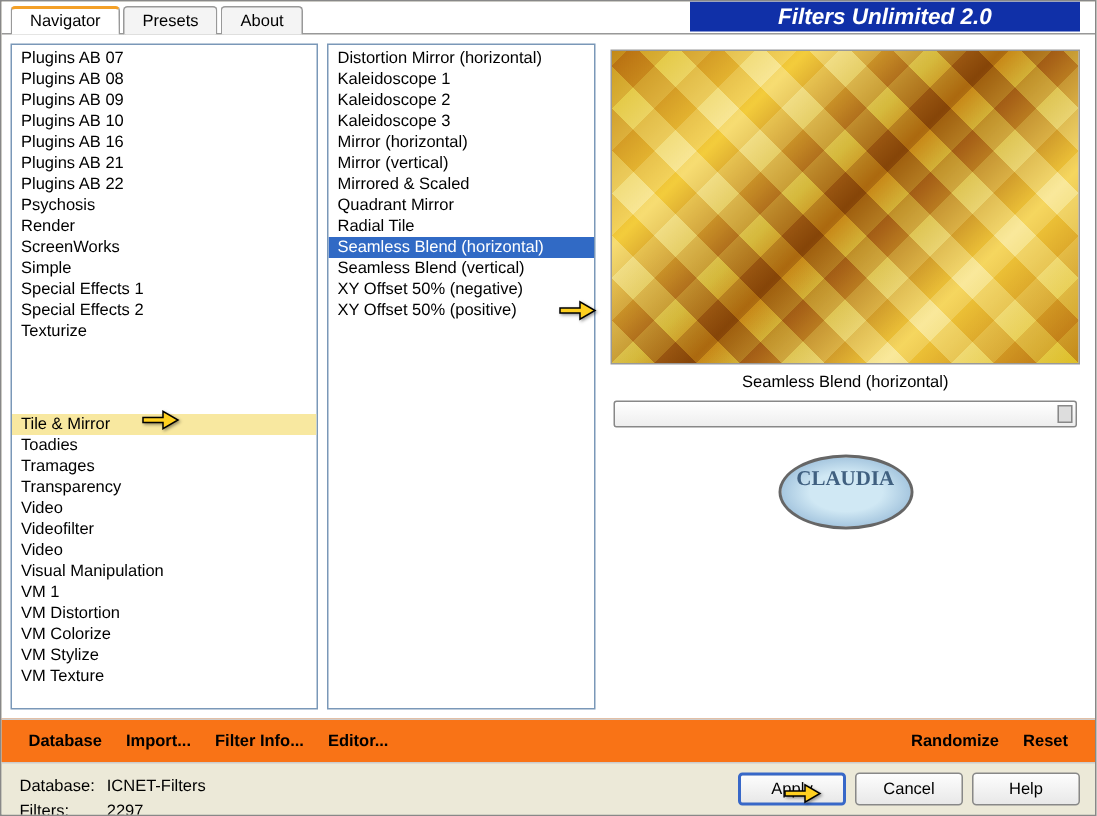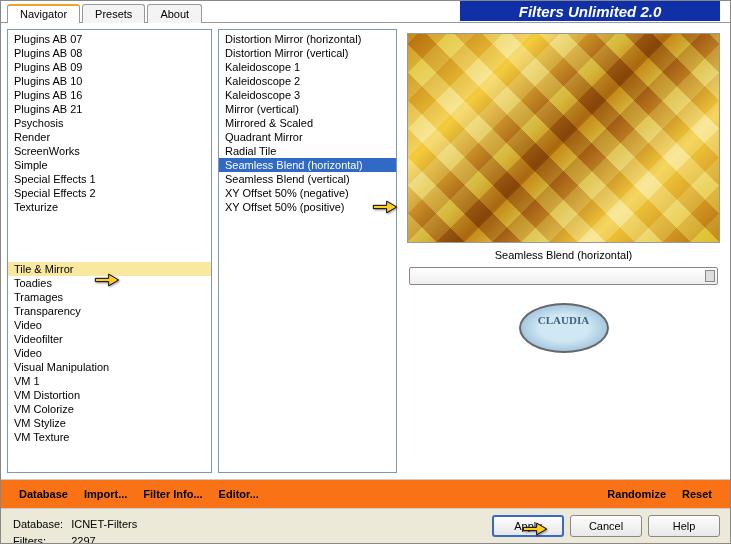--- a/index.html
+++ b/index.html
@@ -20,21 +20,21 @@
 .preview { height: 210px; background: linear-gradient(135deg, #b88820 0%, #f4d680 25%, #8a5a10 50%, #f4d680 75%, #b88820 100%); border: 1px solid #999; position: relative; overflow: hidden; }
 .preview::before { content:''; position:absolute; inset:0; background:
   repeating-linear-gradient(45deg, rgba(255,240,180,0.3) 0 20px, rgba(120,80,20,0.4) 20px 40px),
   repeating-linear-gradient(-45deg, rgba(255,240,180,0.3) 0 20px, rgba(120,80,20,0.4) 20px 40px);
   mix-blend-mode: overlay; }
 .preview-label { text-align: center; padding: 6px 0 4px; }
 .slider-row { display: flex; align-items: center; gap: 4px; margin: 2px 0 8px; padding: 0 2px; }
 .slider { flex: 1; height: 18px; border: 1px solid #888; background: linear-gradient(#fff,#eee); border-radius: 2px; position: relative; }
 .slider::after { content:''; position:absolute; right:2px; top:2px; bottom:2px; width:8px; background:#ddd; border:1px solid #888; }
 .logo { text-align: center; padding: 10px; }
-.logo-badge { display:inline-block; width:90px; height:50px; background: radial-gradient(ellipse, #d0e8f4 40%, #a8c8e0 70%, #888 100%); border-radius: 50%; border: 2px solid #666; position: relative; font-family: cursive; font-weight: bold; font-size: 11px; color: #406080; line-height: 30px;}
+.logo-badge { display:inline-block; width:90px; height:50px; background: radial-gradient(ellipse, #d0e8f4 40%, #a8c8e0 70%, #888 100%); border-radius: 50%; border: 2px solid #666; position: relative; font-family: cursive; font-weight: bold; font-size: 14px; color: #406080; line-height: 30px;}
 .btnrow { display: flex; padding: 4px 10px; background: #f97316; border-top: 1px solid #ccc; }
 .btnrow .spacer { flex: 1; }
 .linkbtn { background: none; border: none; font-weight: bold; cursor: pointer; font-size: 11px; padding: 4px 8px; font-family: inherit;}
 .footer { padding: 6px 10px; display: flex; align-items: flex-start; gap: 40px; background: #ece9d8; border-top: 1px solid #ccc; height: 52px; }
 .footer-info { font-size: 11px; line-height: 15px; }
 .footer-info td:first-child { padding-right: 6px; }
 .footer-btns { margin-left: auto; display: flex; gap: 6px; position: relative; }
 .winbtn { min-width: 72px; padding: 4px 10px; border: 1px solid #888; background: linear-gradient(#fdfdfd,#e8e8e8); border-radius: 3px; cursor: pointer; font-size: 11px; font-family: inherit;}
 .winbtn.primary { border: 2px solid #3868c8; padding: 3px 9px; }
 .hand { position: absolute; width: 28px; height: 20px; pointer-events: none; z-index: 50; }
@@ -59,20 +59,21 @@
 </div>
 
 <div class="main">
   <div class="col col1" id="cat-list">
       <div class="item">Plugins AB 07</div>
       <div class="item">Plugins AB 08</div>
       <div class="item">Plugins AB 09</div>
       <div class="item">Plugins AB 10</div>
       <div class="item">Plugins AB 16</div>
       <div class="item">Plugins AB 21</div>
+      <div class="item">Plugins AB 22</div>
       <div class="item">Psychosis</div>
       <div class="item">Render</div>
       <div class="item">ScreenWorks</div>
       <div class="item">Simple</div>
       <div class="item">Special Effects 1</div>
       <div class="item">Special Effects 2</div>
       <div class="item">Texturize</div>
       <div class="item hl">Tile &amp; Mirror</div>
       <div class="item">Toadies</div>
       <div class="item">Tramages</div>
@@ -82,24 +83,24 @@
       <div class="item">Video</div>
       <div class="item">Visual Manipulation</div>
       <div class="item">VM 1</div>
       <div class="item">VM Distortion</div>
       <div class="item">VM Colorize</div>
       <div class="item">VM Stylize</div>
       <div class="item">VM Texture</div>
     </div>
   <div class="col col2" id="filter-list">
       <div class="item">Distortion Mirror (horizontal)</div>
-      <div class="item">Distortion Mirror (vertical)</div>
       <div class="item">Kaleidoscope 1</div>
       <div class="item">Kaleidoscope 2</div>
       <div class="item">Kaleidoscope 3</div>
+      <div class="item">Mirror (horizontal)</div>
       <div class="item">Mirror (vertical)</div>
       <div class="item">Mirrored &amp; Scaled</div>
       <div class="item">Quadrant Mirror</div>
       <div class="item">Radial Tile</div>
       <div class="item selected">Seamless Blend (horizontal)</div>
       <div class="item">Seamless Blend (vertical)</div>
       <div class="item">XY Offset 50% (negative)</div>
       <div class="item">XY Offset 50% (positive)</div>
     </div>
   <div class="col3">

